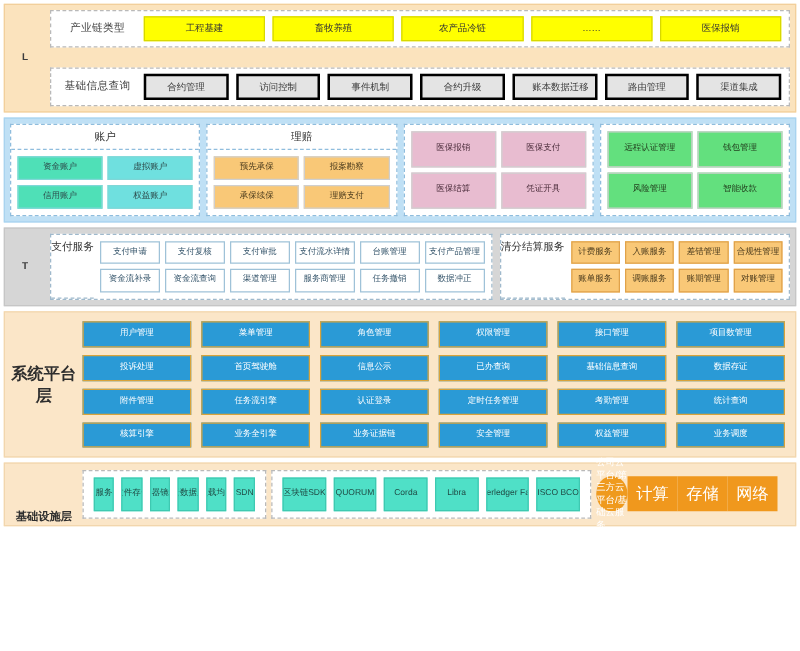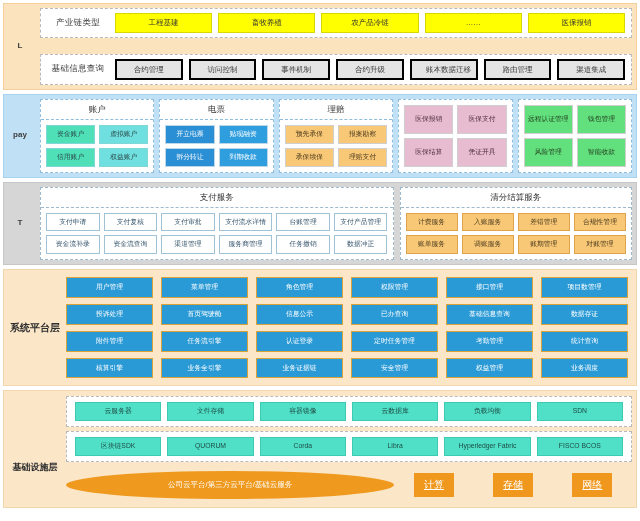--- a/index.html
+++ b/index.html
@@ -96,40 +96,40 @@
   .c-blue-lt{background:#2f9ede;border:1px solid #bcd7e8;color:#ffffff;}
   .c-orange{background:#f9c877;border:1px solid #cfcfcf;color:#4a3a1c;}
   .c-pink{background:#e8bcd0;border:1px solid #cfcfcf;color:#4a2c3a;}
   .c-green{background:#63e07e;border:1px solid #cfcfcf;color:#23401f;}
 
   
   .band-t{background:#d6d6d6;border-color:#c6c6c6;}
   .t-groups{display:flex;gap:6px;flex:1;}
   .t-group{
     border:1px dashed #9fb9cc;background:#ffffff;
-    box-sizing:border-box;display:flex;flex-direction:column;
+    box-sizing:border-box;display:flex;
   }
   .t-pay{flex:3.05;}
   .t-settle{flex:2;}
   .t-title{
     text-align:center;font-size:8.5px;color:#333;
     padding:4px 0 3px;border-bottom:1px dashed #9fb9cc;
   }
   .t-grid{display:grid;gap:4px;padding:5px;flex:1;}
   .t-grid-6{grid-template-columns:repeat(6,1fr);}
   .t-grid-4{grid-template-columns:repeat(4,1fr);}
   .c-white{background:#ffffff;border:1px solid #9fc2d8;color:#35556b;}
   .c-amber{background:#f9c877;border:1px solid #e0a24a;color:#4a3a1c;}
 
   
   .band-sys{background:#fbe6c8;border-color:#f2d6ad;}
   .sys-label{
     width:62px;min-width:62px;
     display:flex;align-items:center;justify-content:center;
-    font-size:10px;font-weight:bold;color:#2e2e2e;text-align:center;
+    font-size:13px;font-weight:bold;color:#2e2e2e;text-align:center;
   }
   .sys-grid{
     flex:1;display:grid;
     grid-template-columns:repeat(6,1fr);
     gap:6px 8px;padding:7px 8px 7px 0;
   }
   .c-sysblue{
     background:#2a9ad6;border:1px solid #d8a33a;color:#ffffff;
     font-size:6.8px;line-height:1;text-align:center;
     padding:6px 1px;box-sizing:border-box;
@@ -137,21 +137,21 @@
     white-space:nowrap;overflow:hidden;
   }
 
   
   .band-infra{background:#fbe6c8;border-color:#f2d6ad;}
   .infra-label{
     width:62px;min-width:62px;
     display:flex;align-items:center;justify-content:center;
     font-size:9px;font-weight:bold;color:#2e2e2e;text-align:center;margin-top:36px;
   }
-  .infra-body{flex:1;display:flex;flex-direction:column;gap:4px;padding:5px 4px 5px 0;}
+  .infra-body{flex:1;display:flex;flex-direction:row;gap:4px;padding:5px 14px 5px 0;}
   .infra-dash{
     border:1px dashed #b9b9b9;background:#ffffff;
     box-sizing:border-box;
     display:grid;grid-template-columns:repeat(6,1fr);
     gap:6px;padding:5px 8px;
   }
   .c-teal{
     background:#4fe0c7;border:1px solid #3ec9b1;color:#1f4a44;
     font-size:6.8px;line-height:1;text-align:center;
     padding:5px 1px;box-sizing:border-box;
@@ -165,24 +165,23 @@
   .cloud-ellipse{
     width:58%;height:28px;
     background:#ef9a1e;border-radius:50%/50%;
     display:flex;align-items:center;justify-content:center;
     color:#ffffff;font-size:7.5px;
     box-shadow:0 0 0 0 transparent;
   }
   .cloud-right{flex:1;display:flex;justify-content:space-around;align-items:center;}
   .pill{
     background:#f0981d;color:#ffffff;
-    font-size:10px;text-align:center;
+    font-size:13px;text-align:center;
     padding:5px 0;width:40px;
     box-sizing:border-box;
-    text-decoration:underline;
   }
 </style>
 </head>
 <body>
 
 <div id="root">
 
   <div class="band band-l">
     <div class="band-label">L</div>
     <div class="band-body">
@@ -208,43 +207,33 @@
           <div class="chip chip-grey">账本数据迁移</div>
           <div class="chip chip-grey">路由管理</div>
           <div class="chip chip-grey">渠道集成</div>
         </div>
       </div>
 
     </div>
   </div>
 
   <div class="band band-pay">
-    <div class="band-label">pay</div>
     <div class="band-body">
       <div class="pay-groups">
 
         <div class="pay-group">
           <div class="pay-group-title">账户</div>
           <div class="pay-grid">
             <div class="cell c-mint">资金账户</div>
             <div class="cell c-cyan">虚拟账户</div>
             <div class="cell c-mint">信用账户</div>
             <div class="cell c-cyan">权益账户</div>
           </div>
         </div>
 
-        <div class="pay-group">
-          <div class="pay-group-title">电票</div>
-          <div class="pay-grid">
-            <div class="cell c-blue">开立电票</div>
-            <div class="cell c-blue-lt">贴现融资</div>
-            <div class="cell c-blue">拆分转让</div>
-            <div class="cell c-blue-lt">到期收款</div>
-          </div>
-        </div>
 
         <div class="pay-group">
           <div class="pay-group-title">理赔</div>
           <div class="pay-grid">
             <div class="cell c-orange">预先承保</div>
             <div class="cell c-orange">报案勘察</div>
             <div class="cell c-orange">承保续保</div>
             <div class="cell c-orange">理赔支付</div>
           </div>
         </div>

